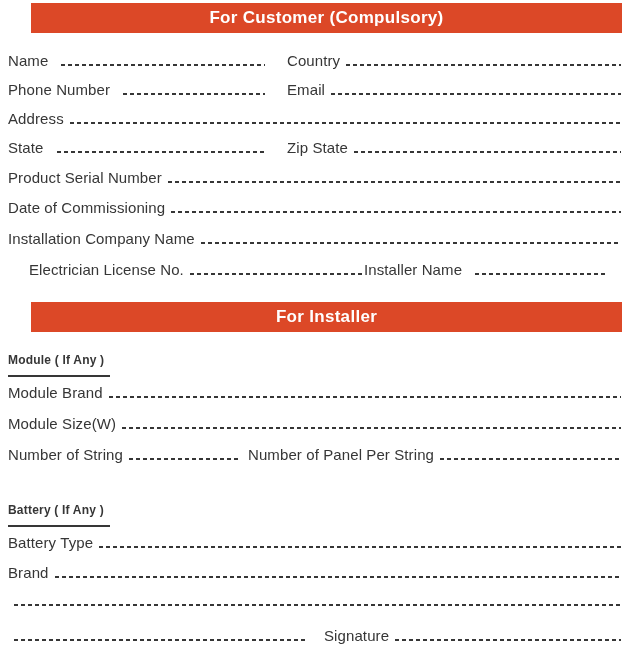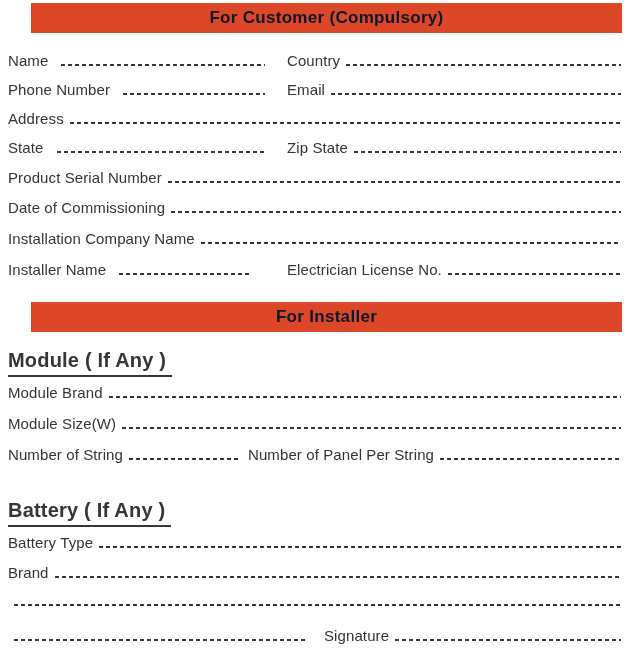--- a/index.html
+++ b/index.html
@@ -9,21 +9,21 @@
   }
   *{box-sizing:border-box;}
   html,body{margin:0;padding:0;}
   body{
     width:632px;height:648px;background:var(--page-bg);
     font-family:"Liberation Sans","DejaVu Sans",sans-serif;
     color:var(--text);
   }
   .page{width:632px;height:648px;padding:3px 10px 0 8px;overflow:hidden;}
   .bar{
-    background:var(--accent);color:#0f172a;height:30px;
+    background:var(--accent);color:#ffffff;height:30px;
     display:flex;align-items:center;justify-content:center;
     font-size:17px;font-weight:700;letter-spacing:0.3px;margin-left:23px;
   }
   .rows{display:block;}
   .row{display:flex;align-items:flex-end;font-size:15px;letter-spacing:0.1px;}
   .field{display:flex;align-items:flex-end;min-width:0;}
   .field .label{white-space:nowrap;line-height:19px;}
   .blank{
     flex:1;height:2px;margin:0 1px 4px 6px;
     background:repeating-linear-gradient(to right,var(--text) 0 4px,transparent 4px 7px);
@@ -33,21 +33,21 @@
   .single{flex:1;}
   .blank-short{margin-right:14px;}
   
   .customer{margin-top:8px;}
   .customer .row{height:29px;}
   .customer .row.r5,.customer .row.r6{height:30px;}
   .customer .row.r7,.customer .row.r8{height:31px;}
   
   .bar2{margin-top:23px;}
   
-  .subheading{margin-top:16px;font-size:20px;font-weight:600;letter-spacing:0.2px;}
+  .subheading{margin-top:16px;font-size:12px;font-weight:600;letter-spacing:0.2px;}
   .subheading.battery-h{margin-top:34px;}
   .subheading span{
     display:inline-block;line-height:24px;
     padding:0 6px 3px 0;border-bottom:2px solid var(--text);
   }
   
   .module-rows .row{height:31px;}
   .module-rows .row:first-child{height:25px;justify-content:center;}
   .module-rows .col1m{flex:0 0 232px;}
   .module-rows .col2m{flex:1;margin-left:8px;}
@@ -125,28 +125,28 @@
     </div>
 
     <div class="row r7">
       <div class="field single">
         <span class="label">Installation Company Name</span>
         <span class="blank"></span>
       </div>
     </div>
 
     <div class="row r8">
+      <div class="field col2">
+        <span class="label">Electrician License No.</span>
+        <span class="blank"></span>
+      </div>
       <div class="field col1">
         <span class="label">Installer Name</span>
         <span class="blank blank-short"></span>
       </div>
-      <div class="field col2">
-        <span class="label">Electrician License No.</span>
-        <span class="blank"></span>
-      </div>
     </div>
 
   </div>
 
   <div class="bar bar2">
     <span>For Installer</span>
   </div>
 
   <div class="subheading">
     <span>Module ( If Any )</span>

